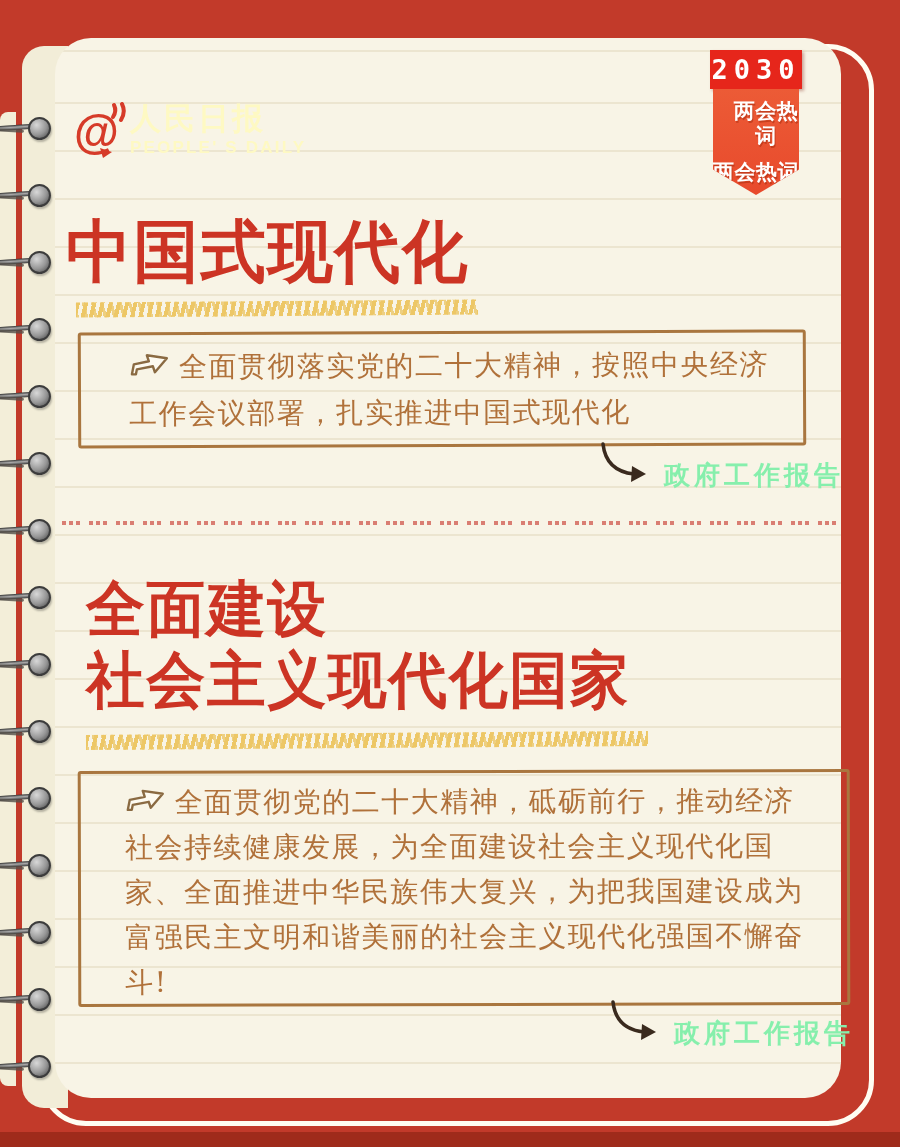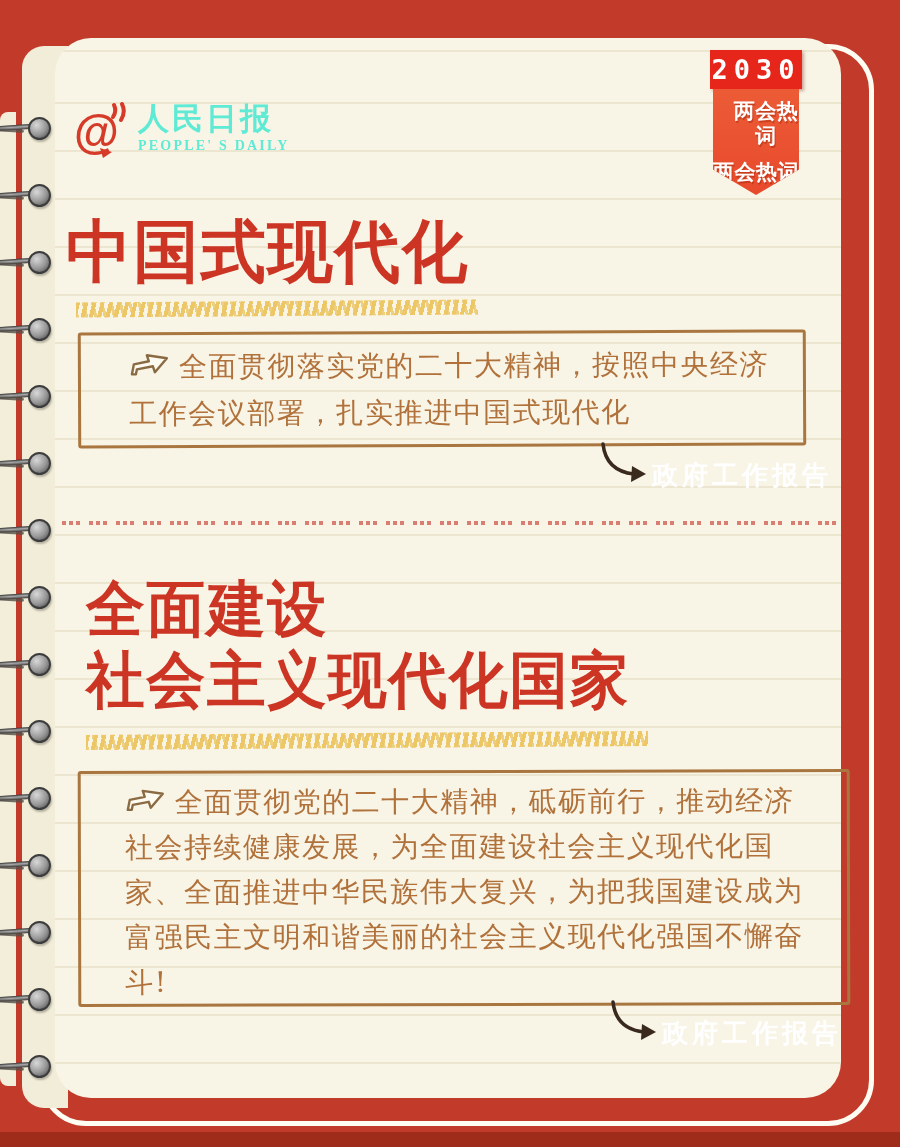--- a/index.html
+++ b/index.html
@@ -33,23 +33,23 @@
        background:linear-gradient(to bottom,#2e2e2e,#a8a8a8 45%,#3a3a3a);transform:rotate(-4deg);}
   .ring .wire2{position:absolute;left:2px;top:13px;width:30px;height:3px;border-radius:2px;
        background:#55504a;transform:rotate(3deg);opacity:.8;}
   .ring .knob{position:absolute;left:36px;top:1px;width:19px;height:19px;border-radius:50%;
        background:radial-gradient(circle at 35% 32%,#d8d8d8,#969696 55%,#4c4c4c 95%);
        border:2px solid #3c3c3c;box-shadow:1px 2px 2px rgba(0,0,0,.25);}
 
   
   .brand{position:absolute;left:72px;top:102px;display:flex;align-items:flex-start;}
   .brand svg{display:block;}
-  .brand-text{margin-left:8px;color:#5eead4;font-family:Liberation Serif, serif;}
+  .brand-text{color:#fef9c3;}
   .brand-name{font-size:31px;font-weight:900;letter-spacing:3px;line-height:34px;}
-  .brand-sub{font-size:14px;font-weight:700;letter-spacing:2.2px;margin-top:2px;}
+  .brand-sub{font-size:17px;font-weight:700;letter-spacing:2.2px;margin-top:2px;}
 
   
   .badge-2023{position:absolute;left:710px;top:50px;width:92px;height:39px;background:#e6261b;
        color:#fff;font-weight:900;font-size:27px;letter-spacing:6px;text-align:center;line-height:40px;
        font-family:"DejaVu Sans Mono",monospace;box-shadow:2px 2px 3px rgba(120,20,10,.35);}
   .ribbon{position:absolute;left:713px;top:89px;width:86px;height:106px;
        background:linear-gradient(to bottom,#ec5b36,#e84a2c);
        clip-path:polygon(0 0,100% 0,100% 76%,50% 100%,0 76%);
        color:#fff;text-align:center;}
   .ribbon .rl{font-size:21px;font-weight:900;letter-spacing:.5px;line-height:25px;
@@ -78,22 +78,22 @@
   .quote-text{position:absolute;color:#b0713a;font-family:"DejaVu Serif",serif;
        font-size:28px;letter-spacing:1.5px;line-height:47px;}
   .qt-1{left:48px;right:26px;top:8px;}
   .qt-2{left:44px;right:24px;top:6px;line-height:45px;}
   .lead-arrow{display:inline-block;width:44px;height:30px;vertical-align:-4px;margin-right:6px;}
 
   
   .attrib{position:absolute;display:flex;align-items:flex-start;}
   .attrib-1{left:596px;top:440px;} .attrib-2{left:606px;top:998px;}
   .attrib svg{display:block;margin-top:2px;}
-  .attrib-text{color:#ffffff;font-family:"DejaVu Serif",serif;font-weight:700;
-       font-size:26px;letter-spacing:4px;margin-left:4px;margin-top:18px;}
+  .attrib-text{color:#86efac;font-family:"DejaVu Serif",serif;font-weight:700;
+       font-size:26px;letter-spacing:4px;margin-left:16px;margin-top:18px;}
 
   
   .divider{position:absolute;left:62px;top:521px;width:780px;height:4px;
        background:repeating-linear-gradient(to right,
          #d4695e 0 4px,transparent 4px 7px,
          #d4695e 7px 11px,transparent 11px 14px,
          #d4695e 14px 18px,transparent 18px 27px);opacity:.85;}
 </style>
 </head>
 <body>

